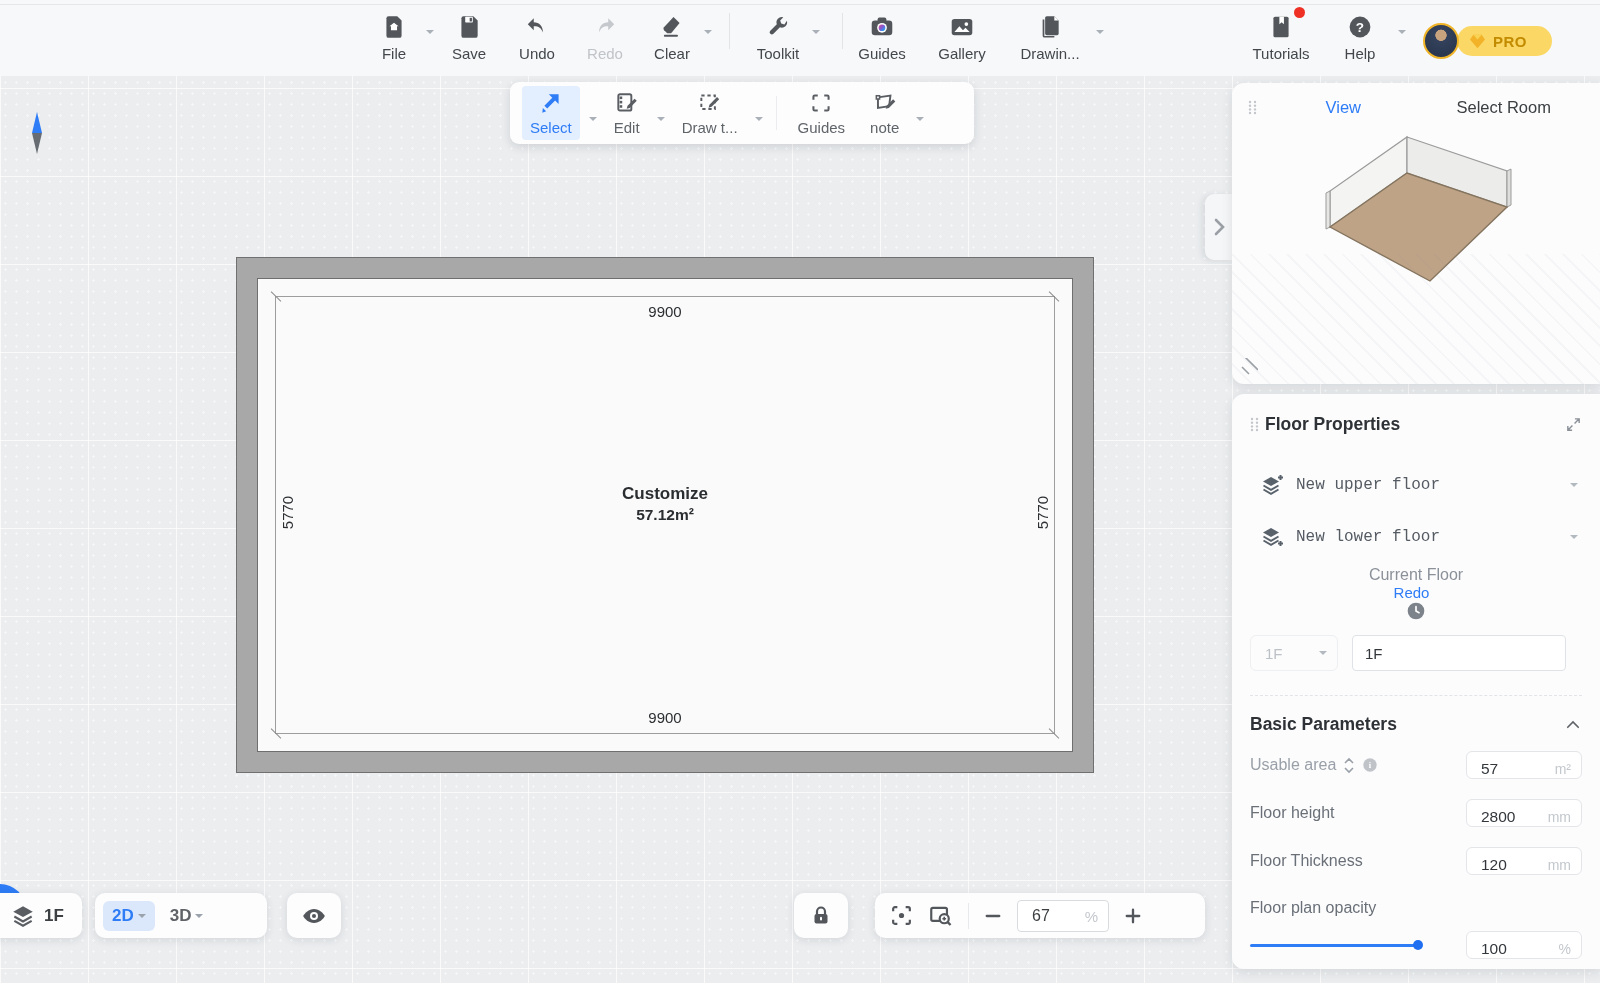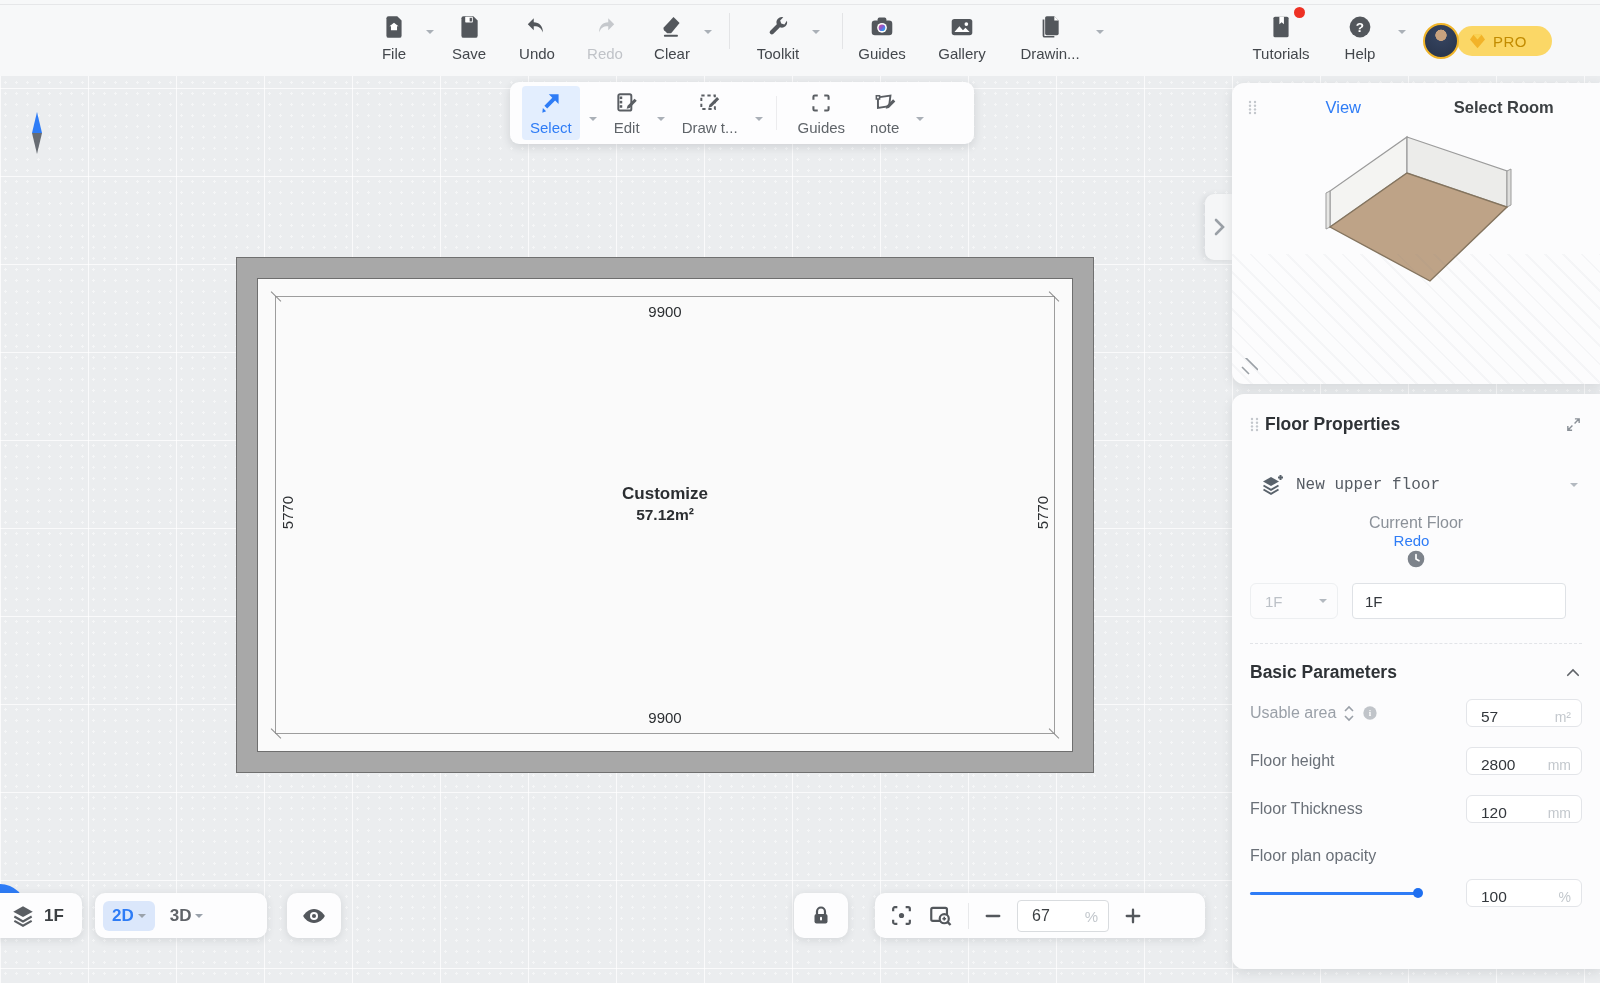--- a/index.html
+++ b/index.html
@@ -25,21 +25,21 @@
   .tb-div { position:absolute; top:13px; width:1px; height:36px; background:#e3e4e6; }
   .icon24 { width:26px; height:26px; display:block; }
   #ta-chip { position:absolute; left:-12px; top:26px; width:40px; height:30px; background:#e7eaed; border-radius:8px;
     color:#9aa0a6; font-size:15px; display:flex; align-items:center; justify-content:flex-end; padding-right:9px; z-index:5; }
   #compass { position:absolute; left:28px; top:110px; z-index:5; }
   #tut-dot { position:absolute; width:11px; height:11px; border-radius:50%; background:#ee3124; left:1294px; top:7px; z-index:31; }
   #avatar { position:absolute; left:1423px; top:23px; width:36px; height:36px; border-radius:50%; z-index:31;
     border:2px solid #f0b429; background:radial-gradient(circle at 50% 32%, #c9a27e 20%, #33415c 22%, #2b3850 70%); }
   #pro-badge { position:absolute; left:1457px; top:26px; width:95px; height:30px; border-radius:15px; background:#fbd766;
     display:flex; align-items:center; gap:7px; padding-left:12px; z-index:30; }
-  #pro-badge .protext { color:#c28b00; font-weight:normal; font-size:15px; letter-spacing:.5px; }
+  #pro-badge .protext { color:#c28b00; font-weight:bold; font-size:15px; letter-spacing:.5px; }
 
   
   #palette { position:absolute; left:510px; top:82px; width:464px; height:62px; background:#fdfdfe; border-radius:9px;
     box-shadow:0 3px 10px rgba(40,50,60,.14); display:flex; align-items:center; padding:0 12px; gap:9px; z-index:25; }
   .pal-item { display:flex; flex-direction:column; align-items:center; gap:3px; padding:4px 8px; border-radius:4px; cursor:pointer; }
   .pal-item .lab { font-size:15px; color:#5d6océ166b; color:#5f6469; white-space:nowrap; }
   .pal-item.active { background:#e3eefe; }
   .pal-item.active .lab { color:#2e7cf6; }
   .pal-caret { width:0; height:0; border:4.5px solid transparent; border-top-color:#aab0b7; margin-top:16px; }
   .pal-div { width:1px; height:34px; background:#ececee; margin:0 4px; }
@@ -59,21 +59,21 @@
   
   .card { position:absolute; left:1232px; width:368px; background:#fcfcfd; border-radius:12px 0 0 12px;
     box-shadow:0 3px 12px rgba(40,50,60,.12); z-index:20; }
   #viewcard { top:83px; height:301px; }
   #viewcard::after { content:""; position:absolute; left:0; bottom:0; width:100%; height:130px; border-radius:0 0 0 12px;
     background:repeating-linear-gradient(45deg, rgba(110,120,135,.05) 0 2px, transparent 2px 13px); }
   .card-head { display:flex; align-items:center; height:48px; padding:0 16px; }
   .handle { margin-right:6px; }
   .tab { flex:1; text-align:center; font-size:16.5px; cursor:pointer; }
   .tab.active { color:#2e7cf6; font-weight:normal; }
-  .tab.idle { color:#3c4043; font-weight:700; }
+  .tab.idle { color:#3c4043; font-weight:400; }
   #preview3d { position:absolute; left:70px; top:52px; }
   #resize-handle { position:absolute; left:8px; bottom:8px; }
   #collapse-tab { position:absolute; left:1205px; top:194px; width:27px; height:66px; background:#f5f6f7;
     border-radius:9px 0 0 9px; box-shadow:-3px 1px 6px rgba(40,50,60,.10); z-index:19; display:flex; align-items:center; justify-content:center; cursor:pointer; }
 
   #propscard { top:394px; height:575px; padding:0 18px; }
   .props-head { display:flex; align-items:center; height:52px; margin-top:4px; }
   .props-head .title { font-size:17.5px; font-weight:bold; color:#2e3236; margin-left:6px; flex:1; }
   .floor-row { display:flex; align-items:center; gap:12px; height:34px; margin:18px 0 0 10px; cursor:pointer; }
   .floor-row .lab { font-size:16px; color:#555b63; flex:1;font-family:Liberation Mono, monospace; }
@@ -401,20 +401,33 @@
           <path d="M3.5 12.5 11 16.8l7.5-4.3M3.5 16.5 11 20.8l7.5-4.3"></path>
         </g>
         <g stroke="#59626b" stroke-width="2">
           <path d="M20.5 2v5M18 4.5h5"></path>
         </g>
       </svg>
     <span class="lab">New upper floor</span>
     <span class="row-caret"></span>
   </div>
 
+  <div class="floor-row">
+    <svg width="24" height="24" viewBox="0 0 24 24">
+        <path fill="#59626b" d="M11 3 19 7.5 11 12 3 7.5z"></path>
+        <g fill="none" stroke="#59626b" stroke-width="1.9">
+          <path d="M3.5 11.5 11 15.8l7.5-4.3M3.5 15.5 11 19.8l7.5-4.3"></path>
+        </g>
+        <g stroke="#59626b" stroke-width="2">
+          <path d="M20.5 16v5M18 18.5h5"></path>
+        </g>
+      </svg>
+    <span class="lab">New lower floor</span>
+    <span class="row-caret"></span>
+  </div>
 
   <div class="cf-row">
     <span class="lab">Current Floor</span>
     <span class="redo-link">Redo</span>
     <svg width="20" height="20" viewBox="0 0 24 24">
         <circle cx="12" cy="12" r="10" fill="#7d838b"></circle>
         <path d="M12 6.8V12l3.6 2.1" fill="none" stroke="#fff" stroke-width="2" stroke-linecap="round"></path>
       </svg>
   </div>
 

